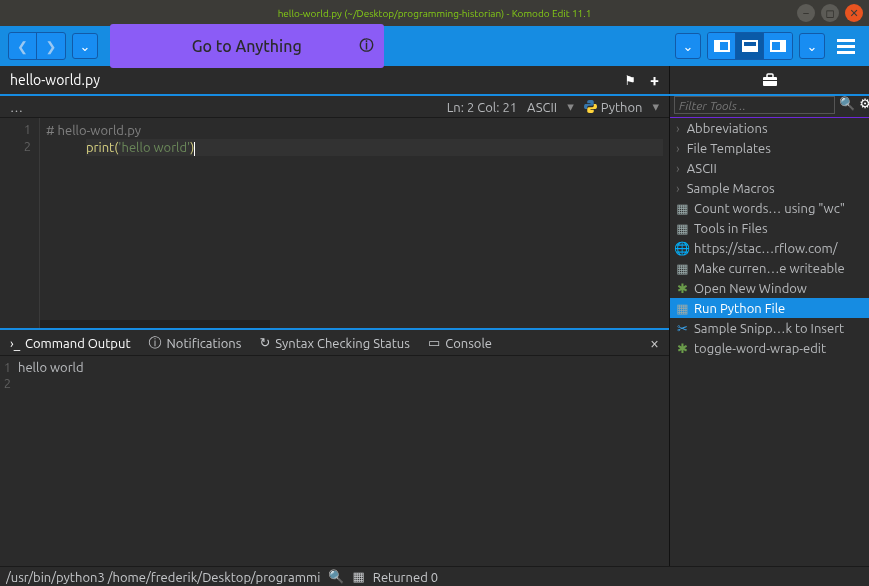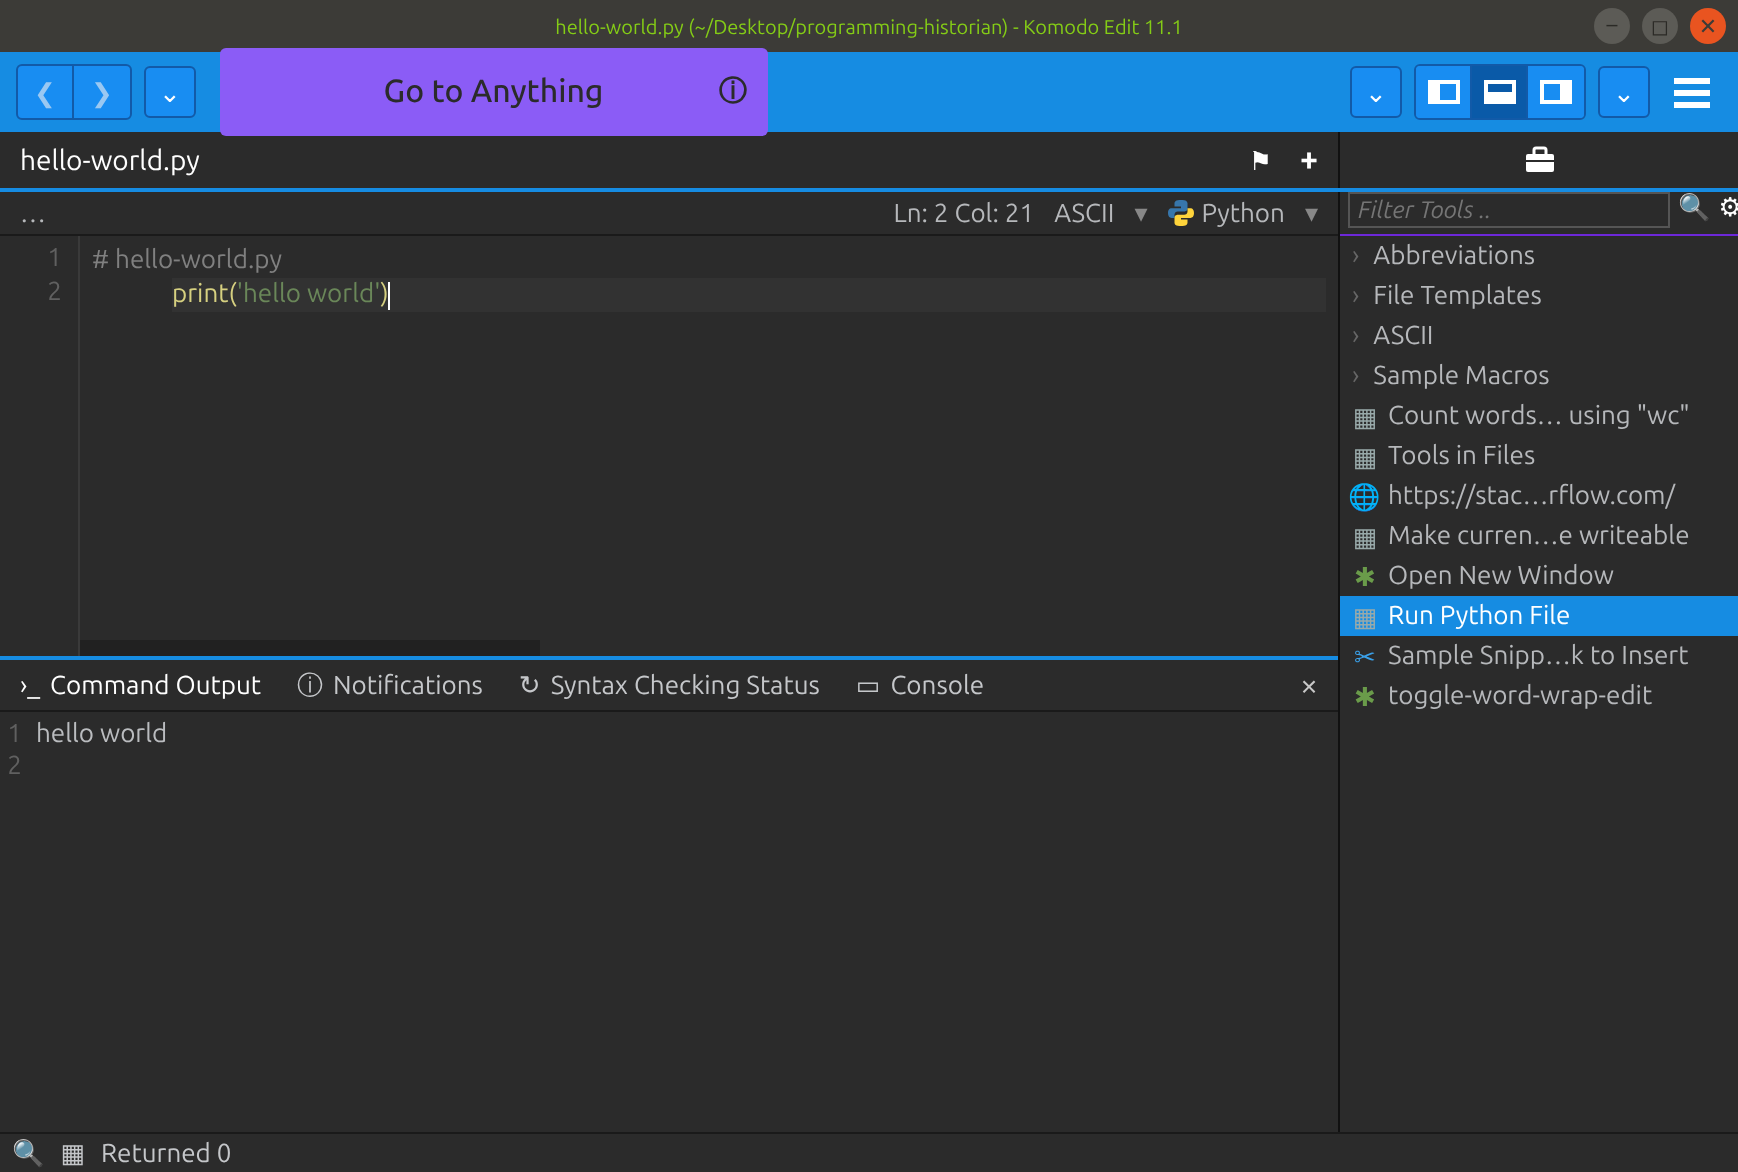--- a/index.html
+++ b/index.html
@@ -248,16 +248,17 @@
         </div>
         <div class="sitem">
           <span class="sicon" style="color: rgb(106, 155, 74);">✱</span>
           <span>toggle-word-wrap-edit</span>
         </div>
       </div>
   </div>
 </div>
 
 <div class="footer">
+  <span class="fpath">/usr/bin/python3 /home/frederik/Desktop/programmi</span>
   <span>🔍</span>
   <span>▦</span>
   <span>Returned 0</span>
 </div>
 
 </body></html>

